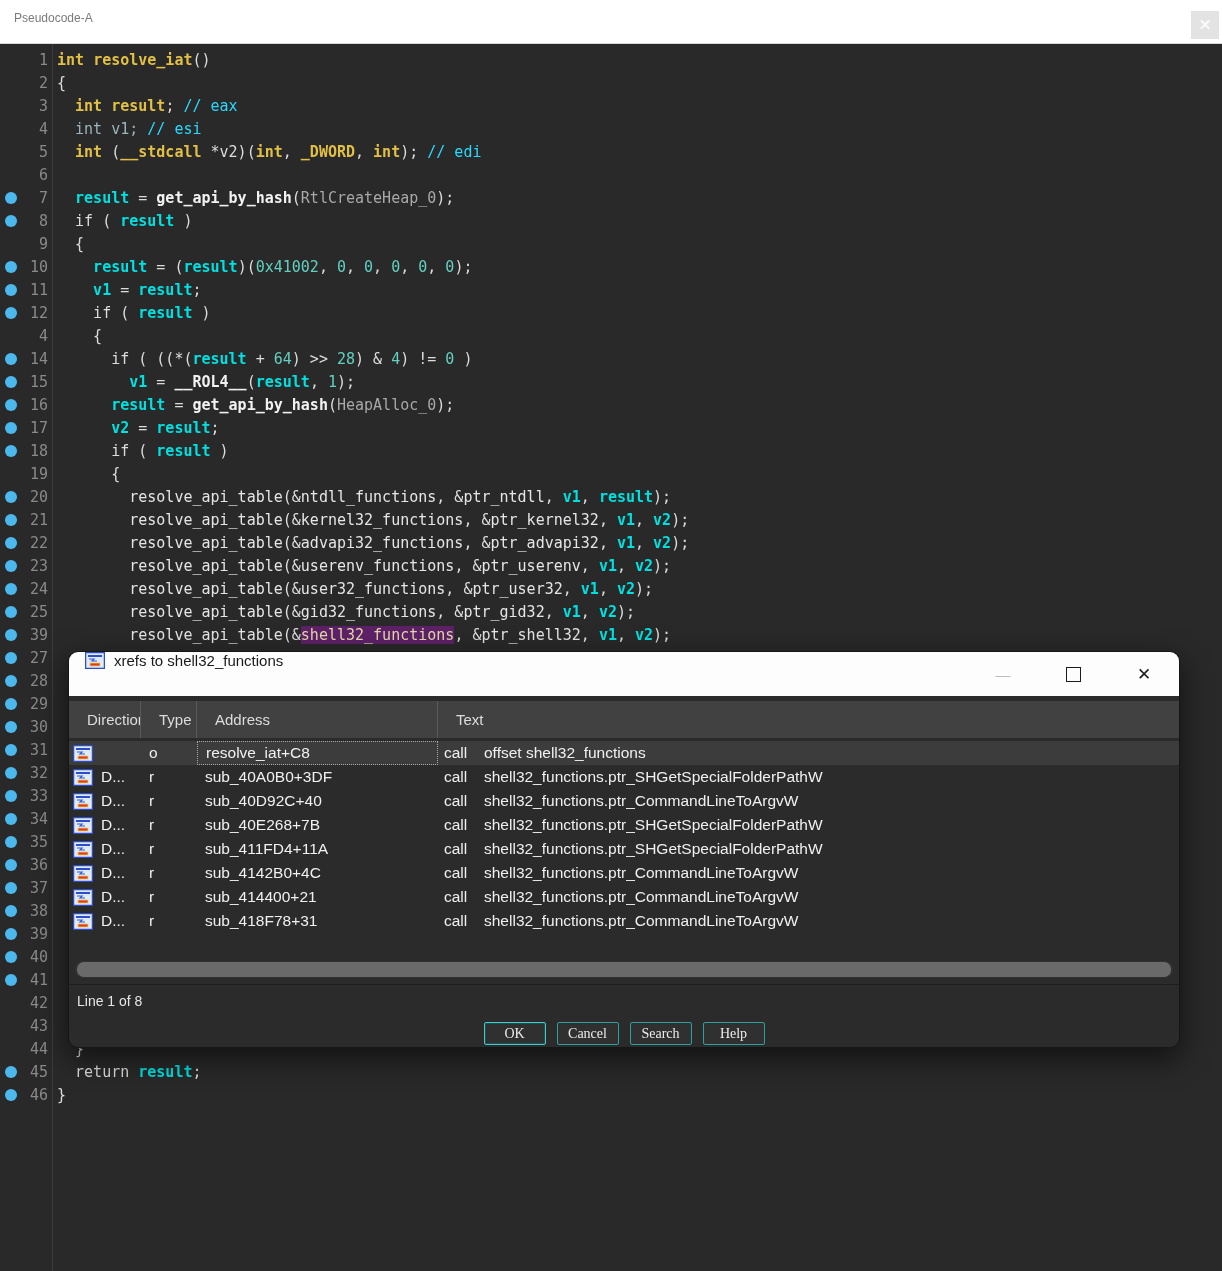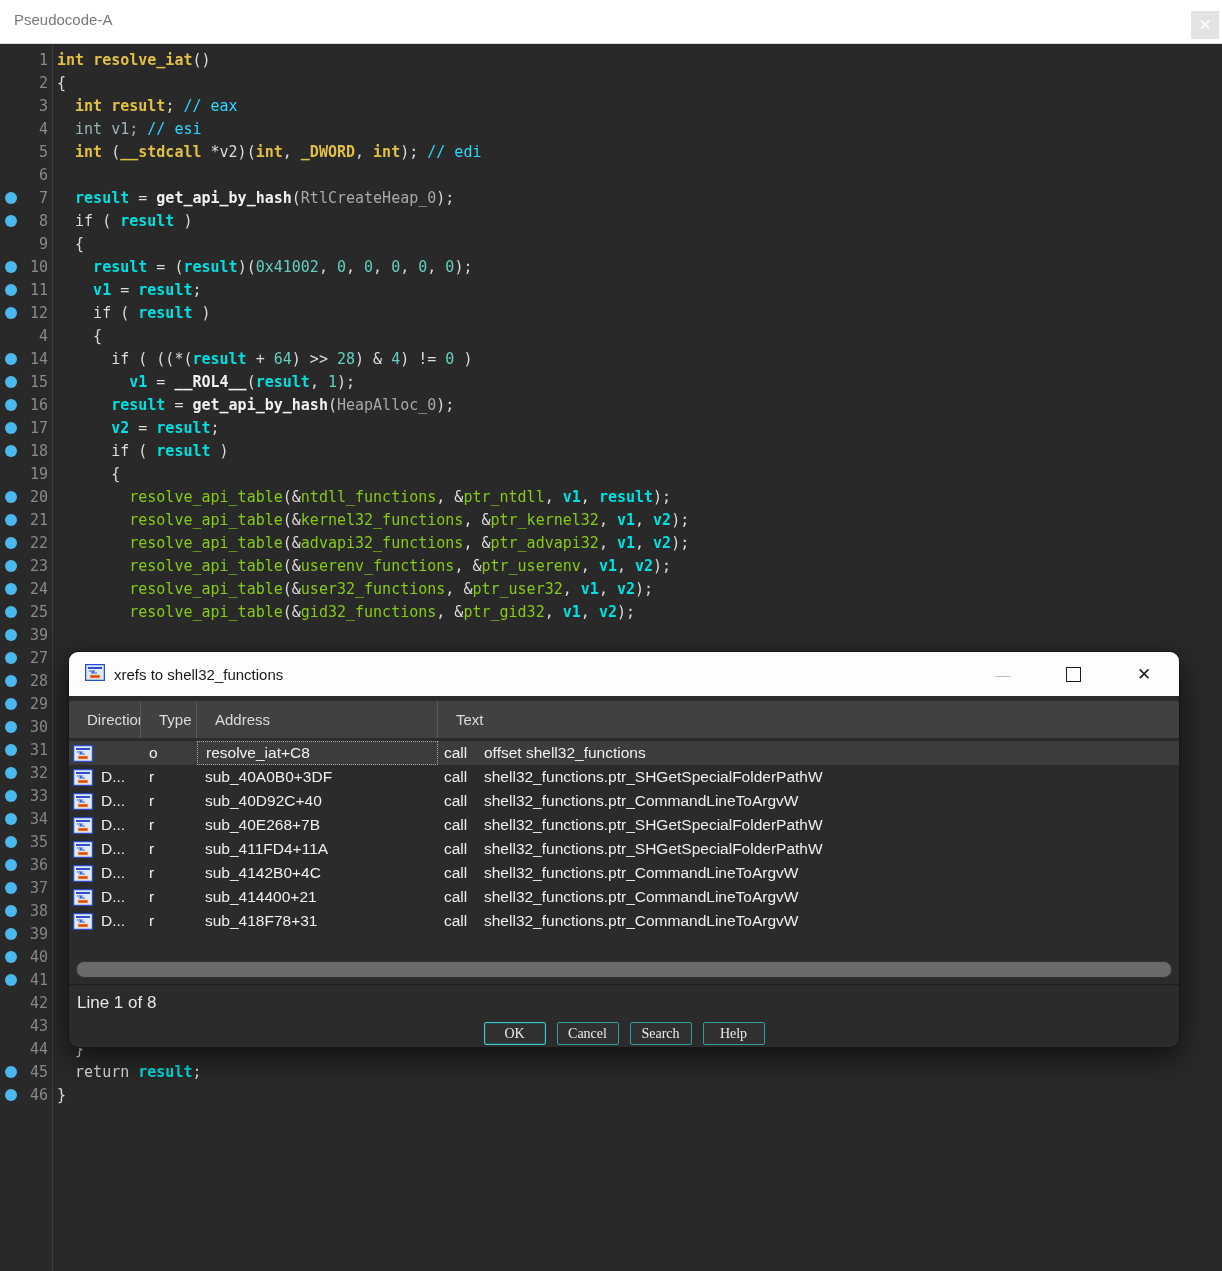--- a/index.html
+++ b/index.html
@@ -2,51 +2,51 @@
 <html><head>
 <meta charset="utf-8">
 <style>
   html,body{margin:0;padding:0;}
   body{width:1222px;height:1271px;position:relative;overflow:hidden;background:#292929;
        font-family:"Liberation Sans", sans-serif;}
 
   
   .titlebar{position:absolute;left:0;top:0;width:1222px;height:44px;background:#ffffff;
             border-bottom:1px solid #d8d8d8;box-sizing:border-box;}
-  .tab-title{position:absolute;left:14px;top:11px;font-size:15px;color:#7a7a7a;}
+  .tab-title{position:absolute;left:14px;top:11px;font-size:12px;color:#7a7a7a;}
   .win-close{position:absolute;right:3px;top:11px;width:28px;height:28px;background:#e3e3e3;
              border:none;color:#fafafa;font-size:15px;font-weight:bold;line-height:28px;
              text-align:center;padding:0;cursor:default;}
 
   
   .editor{position:absolute;left:0;top:44px;width:1222px;height:1227px;background:#292929;}
   .gutter-divider{position:absolute;left:52px;top:0;bottom:0;width:1px;background:#3c3c3c;}
   #code{position:absolute;left:0;top:4px;font-family:"DejaVu Sans Mono", monospace;font-size:15px;}
   .line{height:23px;display:flex;align-items:center;}
   .bp{width:22px;display:flex;justify-content:center;align-items:center;flex:0 0 22px;}
   .dot{width:12px;height:12px;border-radius:50%;background:#4bb9ee;}
   .ln{width:26px;flex:0 0 26px;text-align:right;color:#8a8a8a;}
   .src{padding-left:9px;white-space:pre;}
   .tk-k{color:#e2c045;font-weight:bold;}
   .tk-w{color:#dcdcdc;}
   .tk-v{color:#00e0e0;font-weight:bold;}
   .tk-nm{color:#62cfc0;}
   .tk-c{color:#2bd9ff;}
-  .tk-g{color:#84cc16;margin-top:12px;}
+  .tk-g{color:#e5e5e5;margin-top:12px;}
   .tk-fn{color:#f2f2f2;font-weight:bold;}
   .tk-gy{color:#a8a8a8;}
   .tk-m{color:#9ab4ba;}
   .tk-hl{color:#e3d8ac;background:#5e2168;}
 
   
   .dialog{position:absolute;left:68px;top:651px;width:1112px;height:397px;background:#2b2b2b;
           border:1px solid #161616;border-radius:10px;box-sizing:border-box;
           box-shadow:0 10px 30px rgba(0,0,0,.6);z-index:10;overflow:hidden;}
   .dlg-titlebar{position:absolute;left:0;top:0;right:0;height:44px;background:#fdfdfd;
-                display:flex;align-items:center;padding-left:16px;box-sizing:border-box;}
+                display:flex;padding-left:16px;box-sizing:border-box;}
   .dlg-title{margin-left:9px;font-size:15px;color:#1a1a1a;}
   .dlg-ctl{position:absolute;top:7px;width:30px;height:30px;background:transparent;border:none;
            display:flex;align-items:center;justify-content:center;padding:0;cursor:default;}
   .ctl-min{right:161px;color:#bdbdbd;font-size:15px;}
   .ctl-max{right:91px;}
   .ctl-max span{display:block;width:13px;height:13px;border:1.6px solid #1c1c1c;}
   .ctl-close{right:20px;color:#1c1c1c;font-size:17px;}
 
   .dlg-grid{display:grid;grid-template-columns:72px 56px 241px 1fr;}
   .dlg-header{position:absolute;left:0;top:49px;right:0;height:37px;background:#414141;
@@ -64,21 +64,21 @@
   .type-cell{padding-left:8px;}
   .addr-cell{padding-left:8px;}
   .xrow.sel .addr-cell{border:1px dotted #a8a8a8;}
   .mn{width:46px;flex:0 0 46px;padding-left:6px;box-sizing:border-box;}
 
   .dlg-scrollbar{position:absolute;left:6px;right:6px;top:309px;height:17px;background:#323232;
                  border-radius:8px;}
   .dlg-thumb{position:absolute;left:2px;right:2px;top:1px;bottom:1px;background:#6a6a6a;
              border-radius:7px;}
   .dlg-footer{position:absolute;left:0;right:0;top:332px;border-top:1px solid #1e1e1e;}
-  .dlg-status{display:block;padding:8px 0 0 8px;font-size:17px;color:#e6e6e6;}
+  .dlg-status{display:block;padding:8px 0 0 8px;font-size:14px;color:#e6e6e6;}
   .dlg-buttons{position:absolute;left:0;right:0;top:370px;display:flex;justify-content:center;gap:11px;}
   .dlg-btn{width:62px;height:23px;background:#303030;border:1px solid #2f9e9e;color:#ececec;
            font-size:14px;font-family:Liberation Serif, serif;padding:0;border-radius:2px;cursor:default;}
   .dlg-btn.default{border:1px solid #45c8c8;box-shadow:inset 0 0 0 1px #1c4f4f;}
 
   
   .xref-ic{width:20px;height:17px;flex:0 0 20px;}
 </style>
 </head>
 <body>
@@ -250,20 +250,21 @@
             <div class="dot"></div>
           </div>
           <div class="ln">25</div>
           <div class="src"><span class="tk-g">        resolve_api_table</span><span class="tk-w">(&amp;</span><span class="tk-g">gid32_functions</span><span class="tk-w">, &amp;</span><span class="tk-g">ptr_gid32</span><span class="tk-w">, </span><span class="tk-v">v1</span><span class="tk-w">, </span><span class="tk-v">v2</span><span class="tk-w">);</span></div>
         </div>
         <div class="line">
           <div class="bp">
             <div class="dot"></div>
           </div>
           <div class="ln">39</div>
+          <div class="src"><span class="tk-g">        resolve_api_table</span><span class="tk-w">(&amp;</span><span class="tk-hl">shell32_functions</span><span class="tk-w">, &amp;</span><span class="tk-g">ptr_shell32</span><span class="tk-w">, </span><span class="tk-v">v1</span><span class="tk-w">, </span><span class="tk-v">v2</span><span class="tk-w">);</span></div>
         </div>
         <div class="line">
           <div class="bp">
             <div class="dot"></div>
           </div>
           <div class="ln">27</div>
           <div class="src"><span class="tk-g">        resolve_api_table</span><span class="tk-w">(&amp;</span><span class="tk-g">ole32_functions</span><span class="tk-w">, &amp;</span><span class="tk-g">ptr_ole32</span><span class="tk-w">, </span><span class="tk-v">v1</span><span class="tk-w">, </span><span class="tk-v">v2</span><span class="tk-w">);</span></div>
         </div>
         <div class="line">
           <div class="bp">

